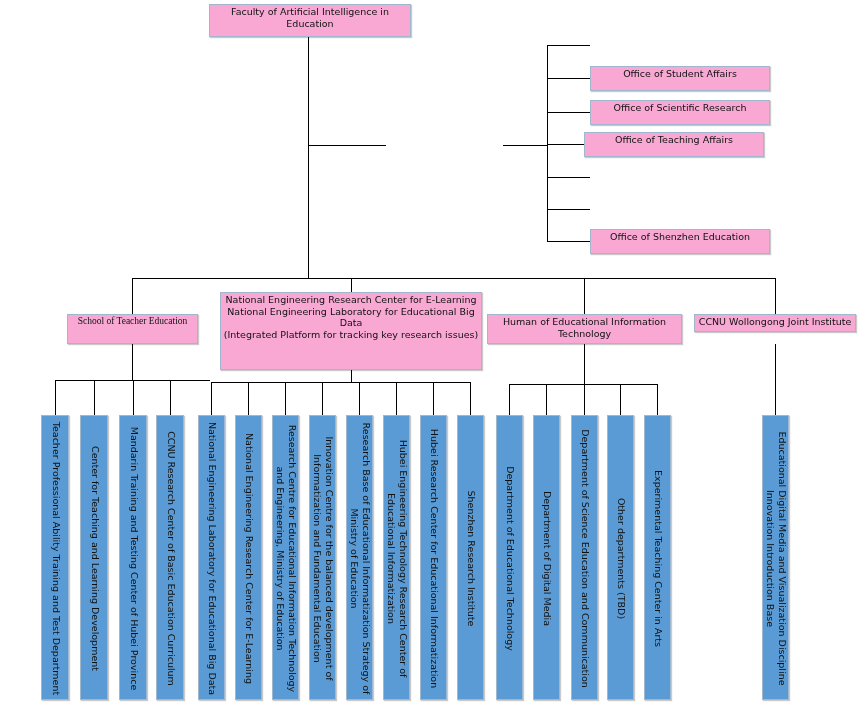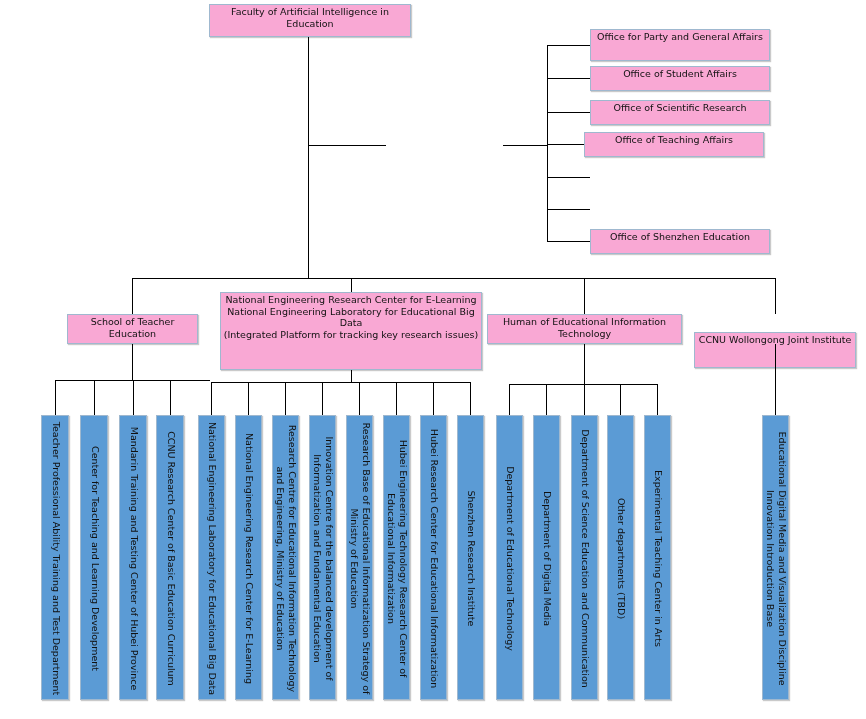--- a/index.html
+++ b/index.html
@@ -68,23 +68,20 @@
 
   <div class="ln lnv" style="left:308px;top:37px;width:1px;height:241px;"></div>
 
   <div class="ln lnh" style="left:308px;top:145px;width:78px;height:1px;"></div>
 
 
   <div class="ln lnh" style="left:503px;top:145px;width:45px;height:1px;"></div>
   <div class="ln lnv" style="left:547px;top:45px;width:1px;height:196px;"></div>
 
   <div class="ln lnh" style="left:547px;top:45px;width:43px;height:1px;"></div>
-  <div class="box" style="left:590px;top:29px;width:180px;height:32px;">
-    <span>Office for Party and General Affairs</span>
-  </div>
 
   <div class="ln lnh" style="left:547px;top:78px;width:43px;height:1px;"></div>
   <div class="box" style="left:590px;top:66px;width:180px;height:25px;">
     <span>Office of Student Affairs</span>
   </div>
 
   <div class="ln lnh" style="left:547px;top:112px;width:43px;height:1px;"></div>
   <div class="box" style="left:590px;top:100px;width:180px;height:25px;">
     <span>Office of Scientific Research</span>
   </div>
@@ -102,21 +99,21 @@
   <div class="box" style="left:590px;top:229px;width:180px;height:25px;">
     <span>Office of Shenzhen Education</span>
   </div>
 
   <div class="ln lnh" style="left:132px;top:278px;width:643px;height:1px;"></div>
   <div class="ln lnv" style="left:132px;top:278px;width:1px;height:36px;"></div>
   <div class="ln lnv" style="left:351px;top:278px;width:1px;height:14px;"></div>
   <div class="ln lnv" style="left:584px;top:278px;width:1px;height:36px;"></div>
   <div class="ln lnv" style="left:775px;top:278px;width:1px;height:36px;"></div>
 
-  <div class="box" style="left:67px;top:314px;width:131px;height:30px;">
+  <div class="box" style="left:67px;top:314px;width:131px;height:30px;font-family:Liberation Serif, serif;">
     <span>School of Teacher Education</span>
   </div>
   <div class="ln lnv" style="left:132px;top:344px;width:1px;height:36px;"></div>
   <div class="ln lnh" style="left:55px;top:380px;width:155px;height:1px;"></div>
   <div class="ln lnv" style="left:55px;top:380px;width:1px;height:35px;"></div>
   <div class="ln lnv" style="left:94px;top:380px;width:1px;height:35px;"></div>
   <div class="ln lnv" style="left:133px;top:380px;width:1px;height:35px;"></div>
   <div class="ln lnv" style="left:170px;top:380px;width:1px;height:35px;"></div>
 
   <div class="vbox" style="left:41px;top:415px;width:28px;height:285px;">
@@ -193,21 +190,21 @@
   <div class="vbox" style="left:571px;top:415px;width:27px;height:285px;">
     <div class="vtext" style="width:285px;height:27px;left:27px;">Department of Science Education and Communication</div>
   </div>
   <div class="vbox" style="left:607px;top:415px;width:27px;height:285px;">
     <div class="vtext" style="width:285px;height:27px;left:27px;">Other departments (TBD)</div>
   </div>
   <div class="vbox" style="left:644px;top:415px;width:27px;height:285px;">
     <div class="vtext" style="width:285px;height:27px;left:27px;">Experimental Teaching Center in Arts</div>
   </div>
 
-  <div class="box" style="left:694px;top:332px;width:162px;height:36px;">
+  <div class="box" style="left:694px;top:314px;width:162px;height:18px;">
     <span>CCNU Wollongong Joint Institute</span>
   </div>
   <div class="ln lnv" style="left:775px;top:344px;width:1px;height:71px;"></div>
 
   <div class="vbox" style="left:762px;top:415px;width:27px;height:285px;">
     <div class="vtext" style="width:285px;height:27px;left:27px;">Educational Digital Media and Visualization Discipline Innovation Introduction Base</div>
   </div>
 
 </div>
 

